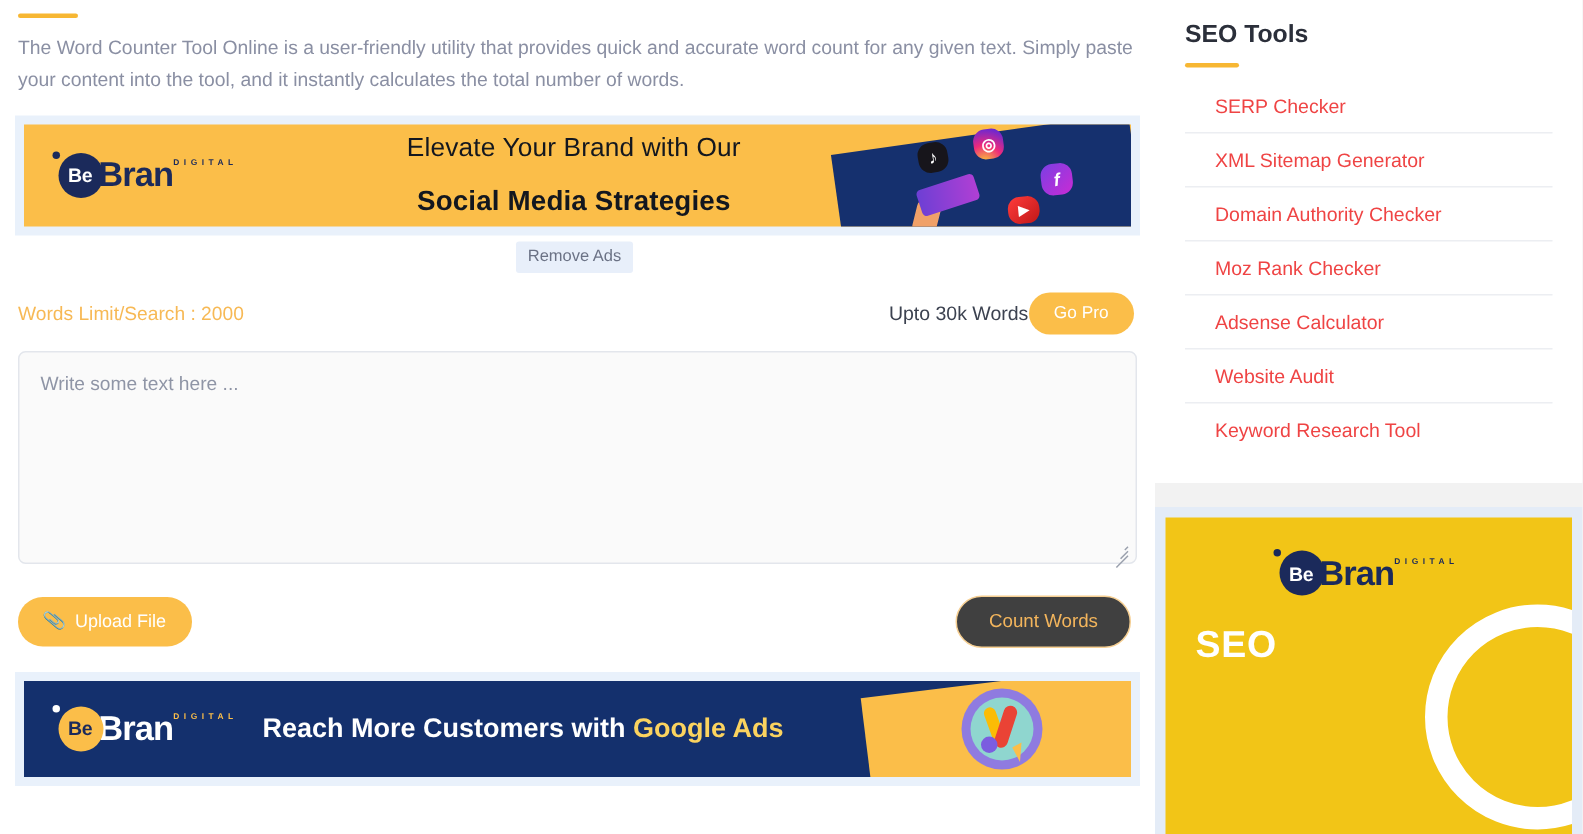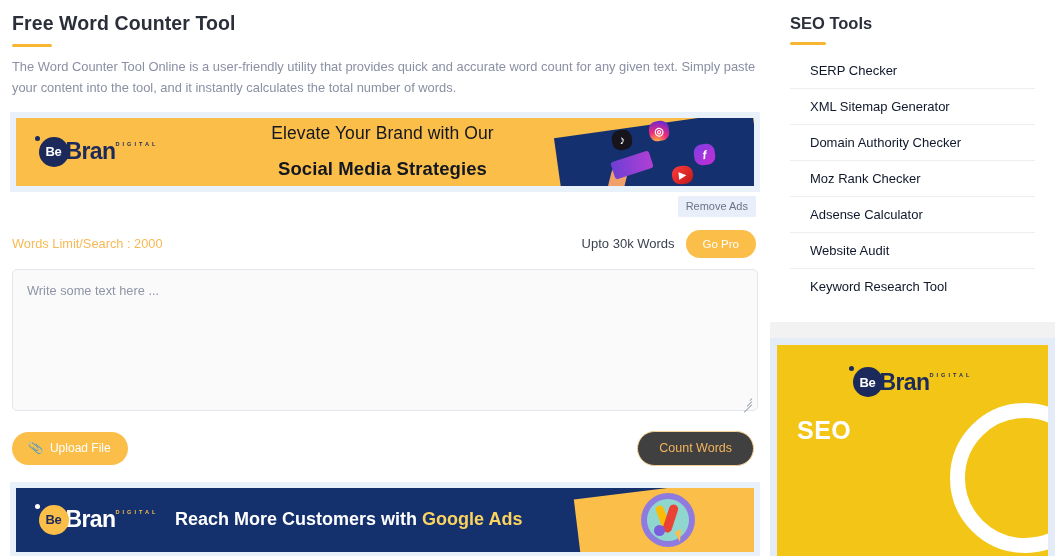--- a/index.html
+++ b/index.html
@@ -92,33 +92,33 @@
   .phone-art {
     position: absolute; left: 18px; top: 38px; width: 40px; height: 18px;
     background: linear-gradient(100deg,#6c3fd4,#b23fd4); border-radius: 3px;
     transform: rotate(-18deg); z-index: 4;
   }
   .hand-art {
     position: absolute; left: 16px; top: 50px; width: 16px; height: 22px;
     background: #f0a068; border-radius: 6px 6px 3px 3px; transform: rotate(14deg); z-index: 3;
   }
 
-  .remove-ads-row { display: flex; justify-content: flex-end; padding: 4px 4px 0 0; }
+  .remove-ads-row { display: flex; justify-content: center; padding: 4px 4px 0 0; }
   .remove-ads {
     background: #e8effa; color: #6b7285; font-size: 11px;
     padding: 4px 8px 5px; border: none; cursor: pointer; border-radius: 2px;
   }
 
   
   .limits-row {
     display: flex; align-items: center; justify-content: space-between;
     margin-top: 13px; padding: 0 4px 0 2px;
   }
   .words-limit { color: #f7b955; font-size: 12.8px; }
-  .limits-right { display: flex; align-items: center; gap: 11px; }
+  .limits-right { display: flex; align-items: center; gap: 0; }
   .upto { font-size: 13px; color: #3c4250; }
   .go-pro {
     background: #fbbe49; color: #ffffff; border: none; cursor: pointer;
     font-size: 11.5px; padding: 8px 17px; border-radius: 20px;
   }
 
   
   .ta-wrap { margin-top: 11px; padding: 0 2px; position: relative; }
   textarea.note {
     width: 100%; height: 142px; resize: none;
@@ -198,21 +198,21 @@
   
   .right-col { width: 285px; height: 397px; background: #f2f2f2; position: relative; }
   .seo-card { background: #ffffff; padding: 10px 20px 18px; }
   .seo-title { font-size: 16.5px; font-weight: 600; color: #2b2f3a; padding-top: 4px; }
   .seo-rule { width: 36px; height: 3px; background: #f7b733; margin: 9px 0 8px 0; border-radius: 2px; }
   .seo-list { list-style: none; }
   .seo-list li { border-bottom: 1px solid #eceef2; }
   .seo-list li:last-child { border-bottom: none; }
   .seo-list a {
     display: block; padding: 10px 0 10px 20px; font-size: 13px;
-    color: #0f172a; text-decoration: none;
+    color: #ef4444; text-decoration: none;
   }
 
   .side-ad-wrap { background: #e4ecf7; padding: 7px; margin-top: 16px; }
   .side-ad {
     position: relative; height: 235px; background: #f2c517; overflow: hidden;
   }
   .side-ad .logo-pos { padding-top: 22px; display: flex; justify-content: center; }
   .side-headline {
     margin: 26px 0 0 20px; font-size: 19px; font-weight: 800; color: #1b2a5b;
     line-height: 1.32; letter-spacing: .2px; position: relative; z-index: 3;
@@ -226,21 +226,20 @@
     border: 15px solid #ffffff; border-radius: 50%; z-index: 1;
   }
 </style>
 </head>
 <body>
 
 <div class="page">
 
   <div class="main-col">
 
-    <h1 class="page-title">Free Word Counter Tool</h1>
     <div class="title-rule"></div>
     <p class="page-desc">The Word Counter Tool Online is a user-friendly utility that provides quick and accurate word count for any given text. Simply paste your content into the tool, and it instantly calculates the total number of words.</p>
 
     <div class="ad-wrap">
       <div class="ad-leader">
         <div class="logo-zone">
           <span class="bebran">
             <span class="dot"></span>
             <span class="circle">Be</span>
             <span class="word-col">

